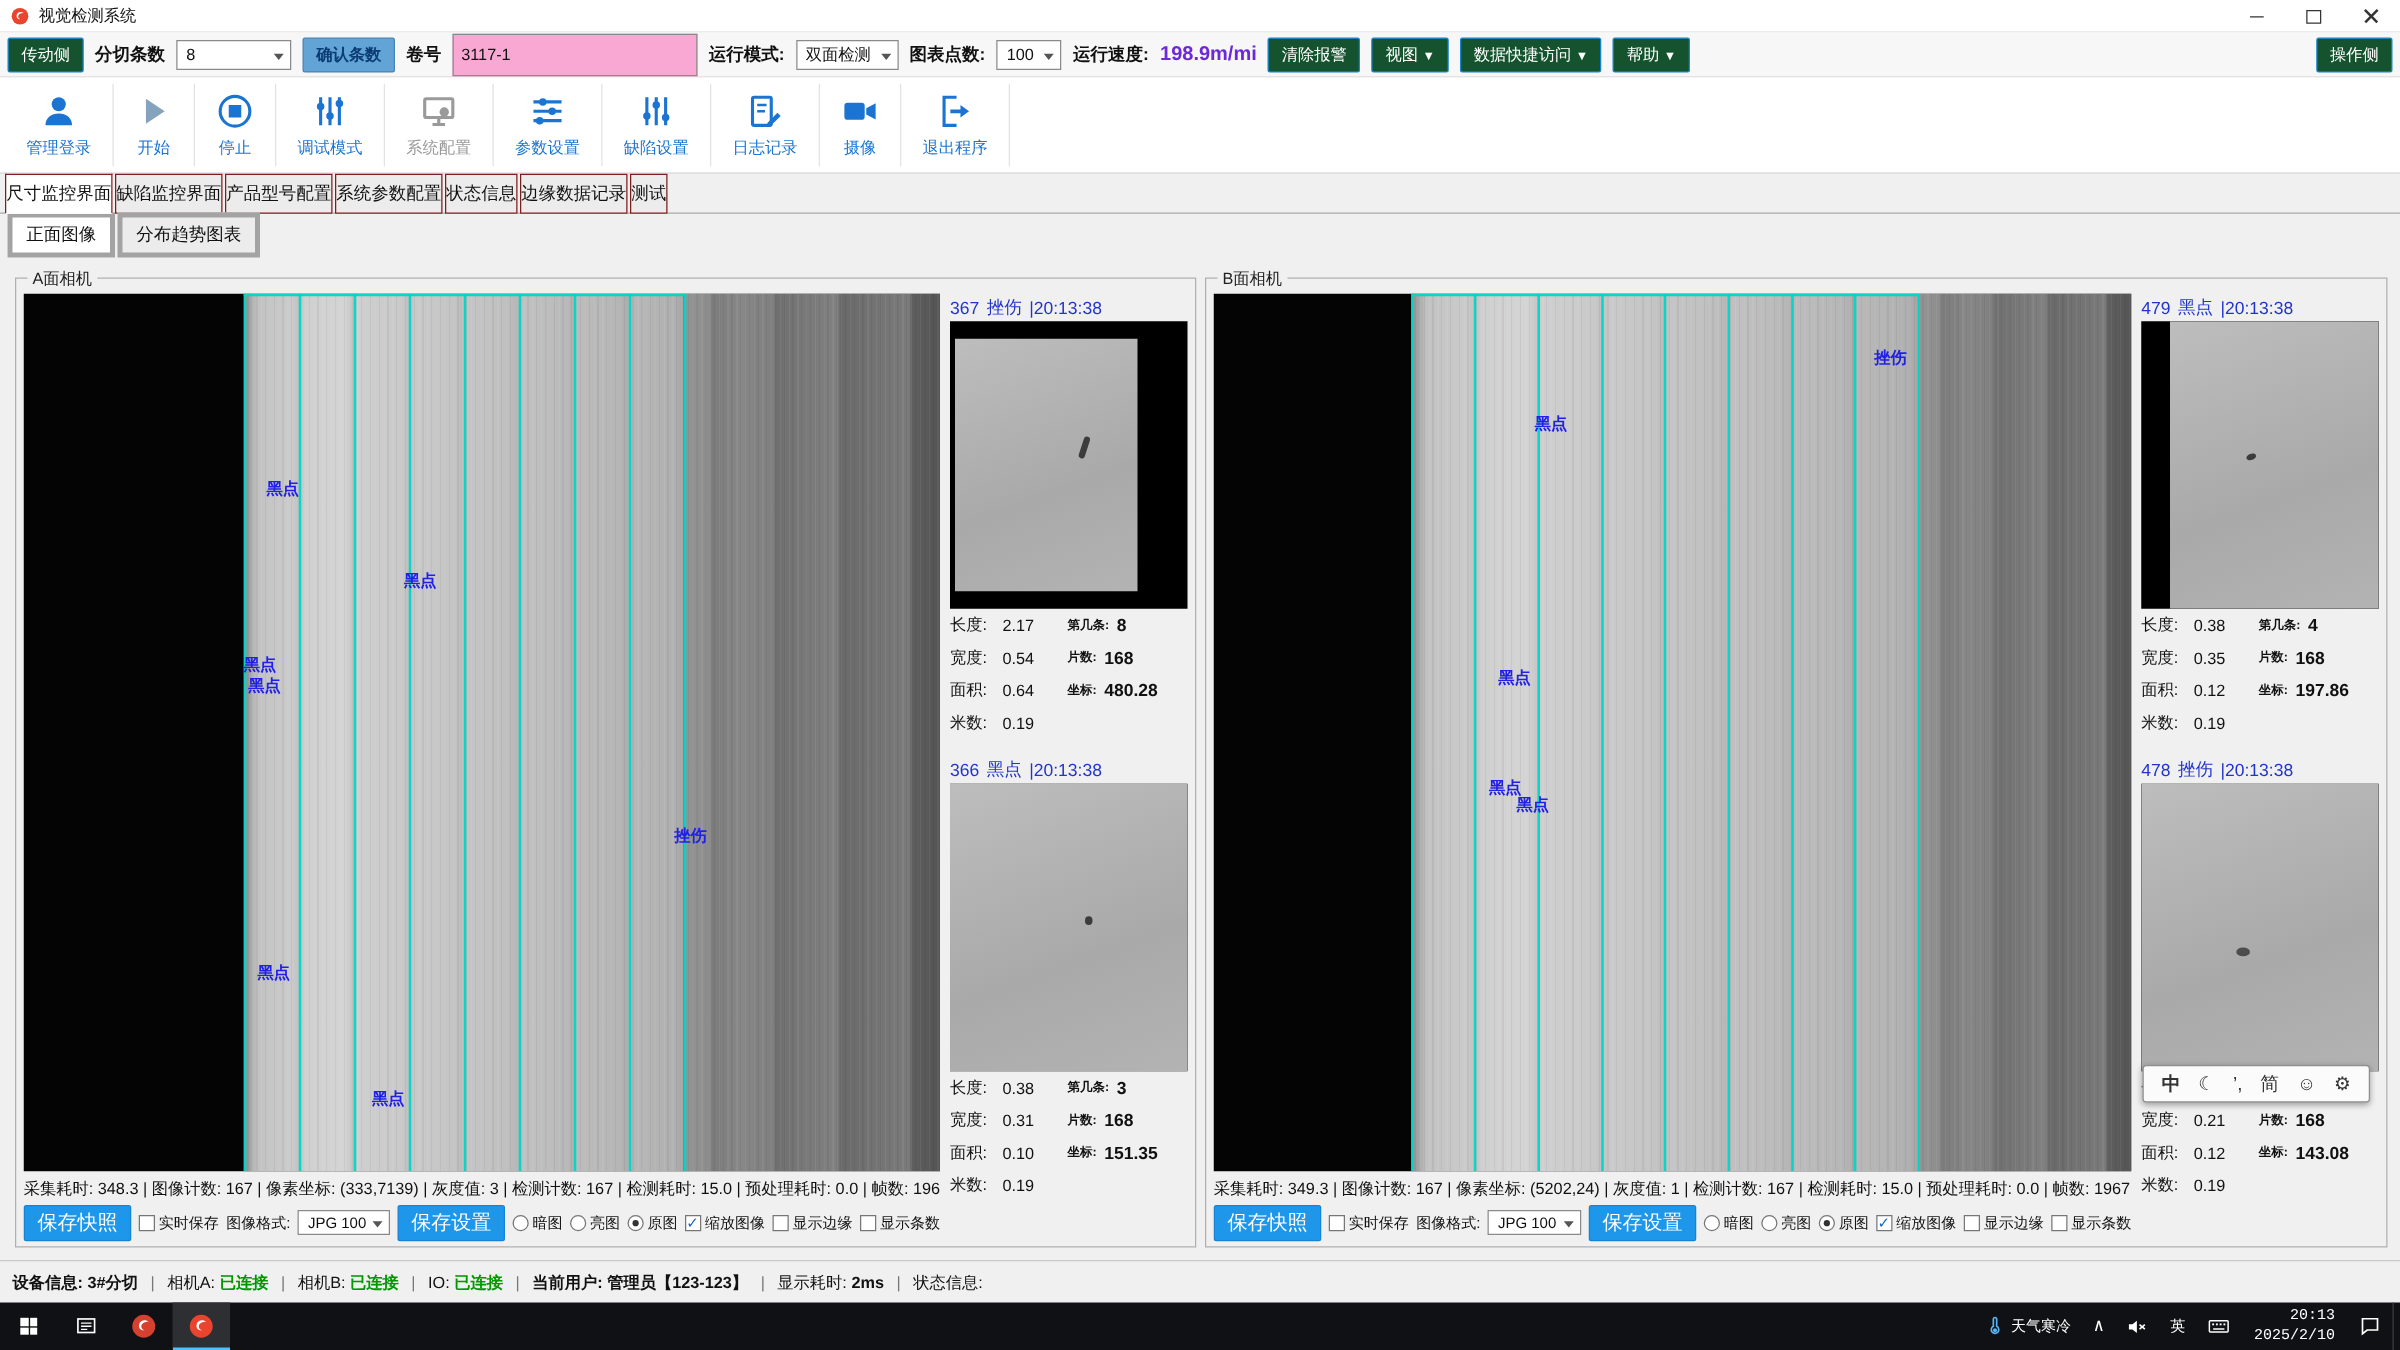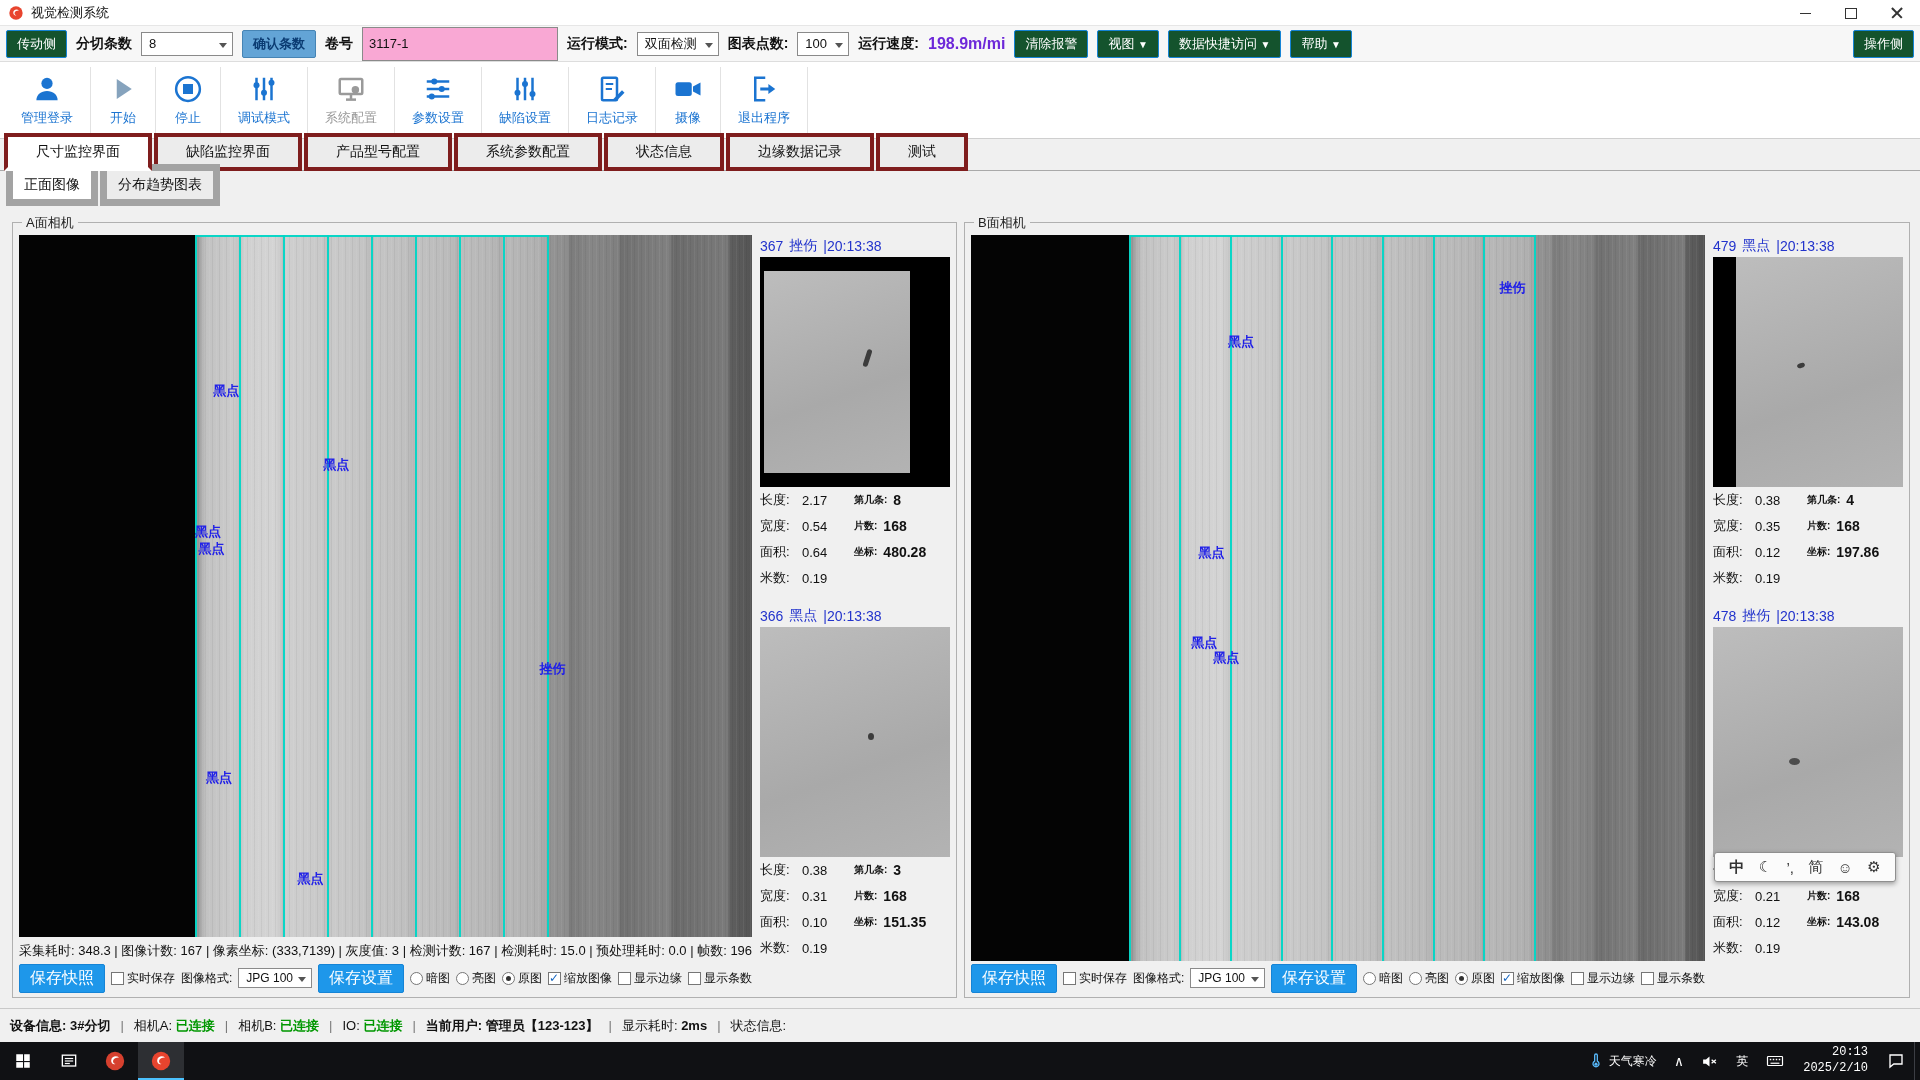--- a/index.html
+++ b/index.html
@@ -36,24 +36,24 @@
   .ib-item { display:flex; flex-direction:column; align-items:center; justify-content:center; gap:5px; padding:0 17px; height:66px; border-right:1px solid #e2e2e2; }
   .ib-item svg { width:30px; height:30px; }
   .ib-label { font-size:13px; color:#1b74d1; white-space:nowrap; }
   .ib-item.disabled .ib-label { color:#9a9a9a; }
   .ic-blue { color:#1b74d1; }
   .ic-gray { color:#9a9a9a; }
   .ic-steel { color:#86a3bd; }
 
   
   .tabstrip { position:absolute; top:139px; left:0; right:0; height:32px; border-bottom:1px solid #a9a9a9; padding-left:4px; display:flex; align-items:flex-end; background:#f0f0f0; }
-  .tab { font-size:14px; color:#111; padding:6px 28px; border:4px solid #7f1d1d; background:#ececec; margin-right:2px; margin-bottom:-1px; position:relative; }
+  .tab { font-size:14px; color:#111; padding:6px 0; border:1px solid #7f1d1d; background:#ececec; margin-right:2px; margin-bottom:-1px; position:relative; }
   .tab.active { background:#fff; border-bottom-color:#fff; z-index:2; }
   .subtabstrip { position:absolute; top:177px; left:6px; height:29px; display:flex; align-items:flex-end; }
-  .subtab { font-size:14px; color:#111; padding:5px 11px; border:7px solid #a3a3a3; background:#ececec; margin-right:2px; }
+  .subtab { font-size:14px; color:#111; padding:5px 11px; border:4px solid #a3a3a3; background:#ececec; margin-right:2px; }
   .subtab.active { background:#fff; }
 
   
   .groupbox { position:absolute; top:222px; height:776px; border:1px solid #b0b0b0; background:#f0f0f0; }
   #groupA { left:12px;  width:945px; }
   #groupB { left:964px; width:946px; }
   .group-label { position:absolute; top:-9px; left:9px; background:#f0f0f0; padding:0 4px; font-size:13px; color:#222; z-index:3; }
   .group-body { position:absolute; left:6px; right:6px; top:12px; bottom:6px; display:flex; gap:8px; }
   .cam-col { flex:1; display:flex; flex-direction:column; gap:4px; min-width:0; }
 
@@ -451,20 +451,21 @@
           <div class="cutline" style="left:56%"></div>
           <div class="cutline" style="left:62.9%"></div>
           <div class="cutline" style="left:69.8%"></div>
           <div class="cutline" style="left:76.7%"></div>
           <span class="dlabel" style="left:35%;top:13.5%">黑点</span>
           <span class="dlabel" style="left:72%;top:6%">挫伤</span>
           <span class="dlabel" style="left:31%;top:42.5%">黑点</span>
           <span class="dlabel" style="left:30%;top:55%">黑点</span>
           <span class="dlabel" style="left:33%;top:57%">黑点</span>
         </div>
+        <div class="stats-line">采集耗时: 349.3 | 图像计数: 167 | 像素坐标: (5202,24) | 灰度值: 1 | 检测计数: 167 | 检测耗时: 15.0 | 预处理耗时: 0.0 | 帧数: 1967</div>
         <div class="controls">
           <button class="btn-sm">保存快照</button>
           <span class="chk">
               <span class="cb"></span>
               <span>实时保存</span>
             </span>
           <span>图像格式:</span>
           <div class="select" style="height:20px;min-width:70px;font-size:12px">
               <span>JPG 100</span>
               <i class="car" style="top:8px"></i>

